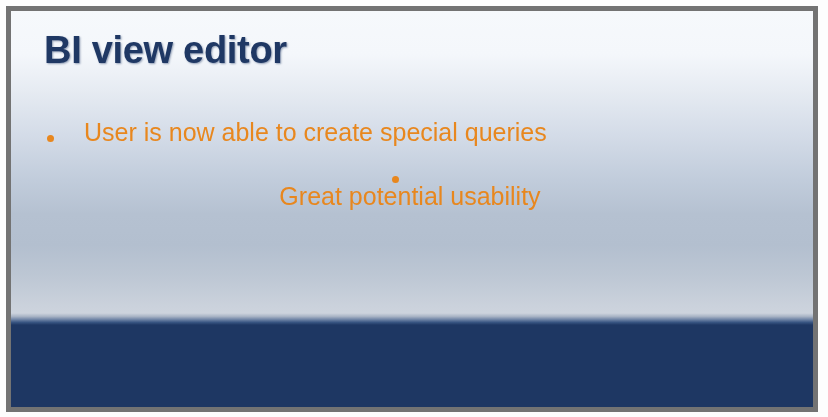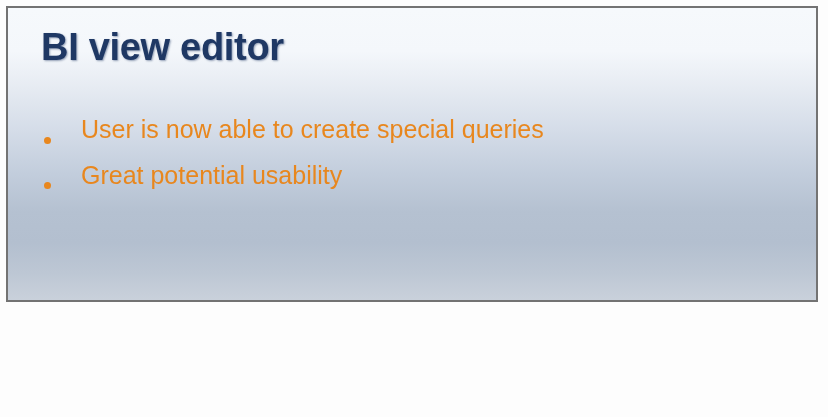--- a/index.html
+++ b/index.html
@@ -21,23 +21,23 @@
     height: 417px;
     background: #fdfdfd;
   }
 
   
   #slide {
     position: absolute;
     left: 6px;
     top: 6px;
     width: 812px;
-    height: 296px;
+    height: 406px;
     box-sizing: border-box;
-    border: 2px solid #737373;
+    border: 5px solid #737373;
     overflow: hidden;
     background: #f4f7fb;
     padding-left: 32px;
   }
 
   
   #slide-body {
     position: absolute;
     left: 0;
     top: 0;
@@ -105,26 +105,27 @@
     position: absolute;
     left: 36px;
     top: 108px;
     right: 40px;
     margin: 0;
     padding: 0;
     list-style: none;
   }
   .bullet-item {
     display: flex;
-    align-items: flex-end;
+    align-items: center;
     margin-bottom: 18px;
     line-height: 1.1;
   }
   .bullet-item:last-child {
     margin-bottom: 8px;
+    flex-direction: column;
   }
   .bullet-marker {
     flex: 0 0 auto;
     width: 7px;
     height: 7px;
     border-radius: 50%;
     background: #e8871e;
     margin-top: 11px;
     margin-right: 30px;
   }

